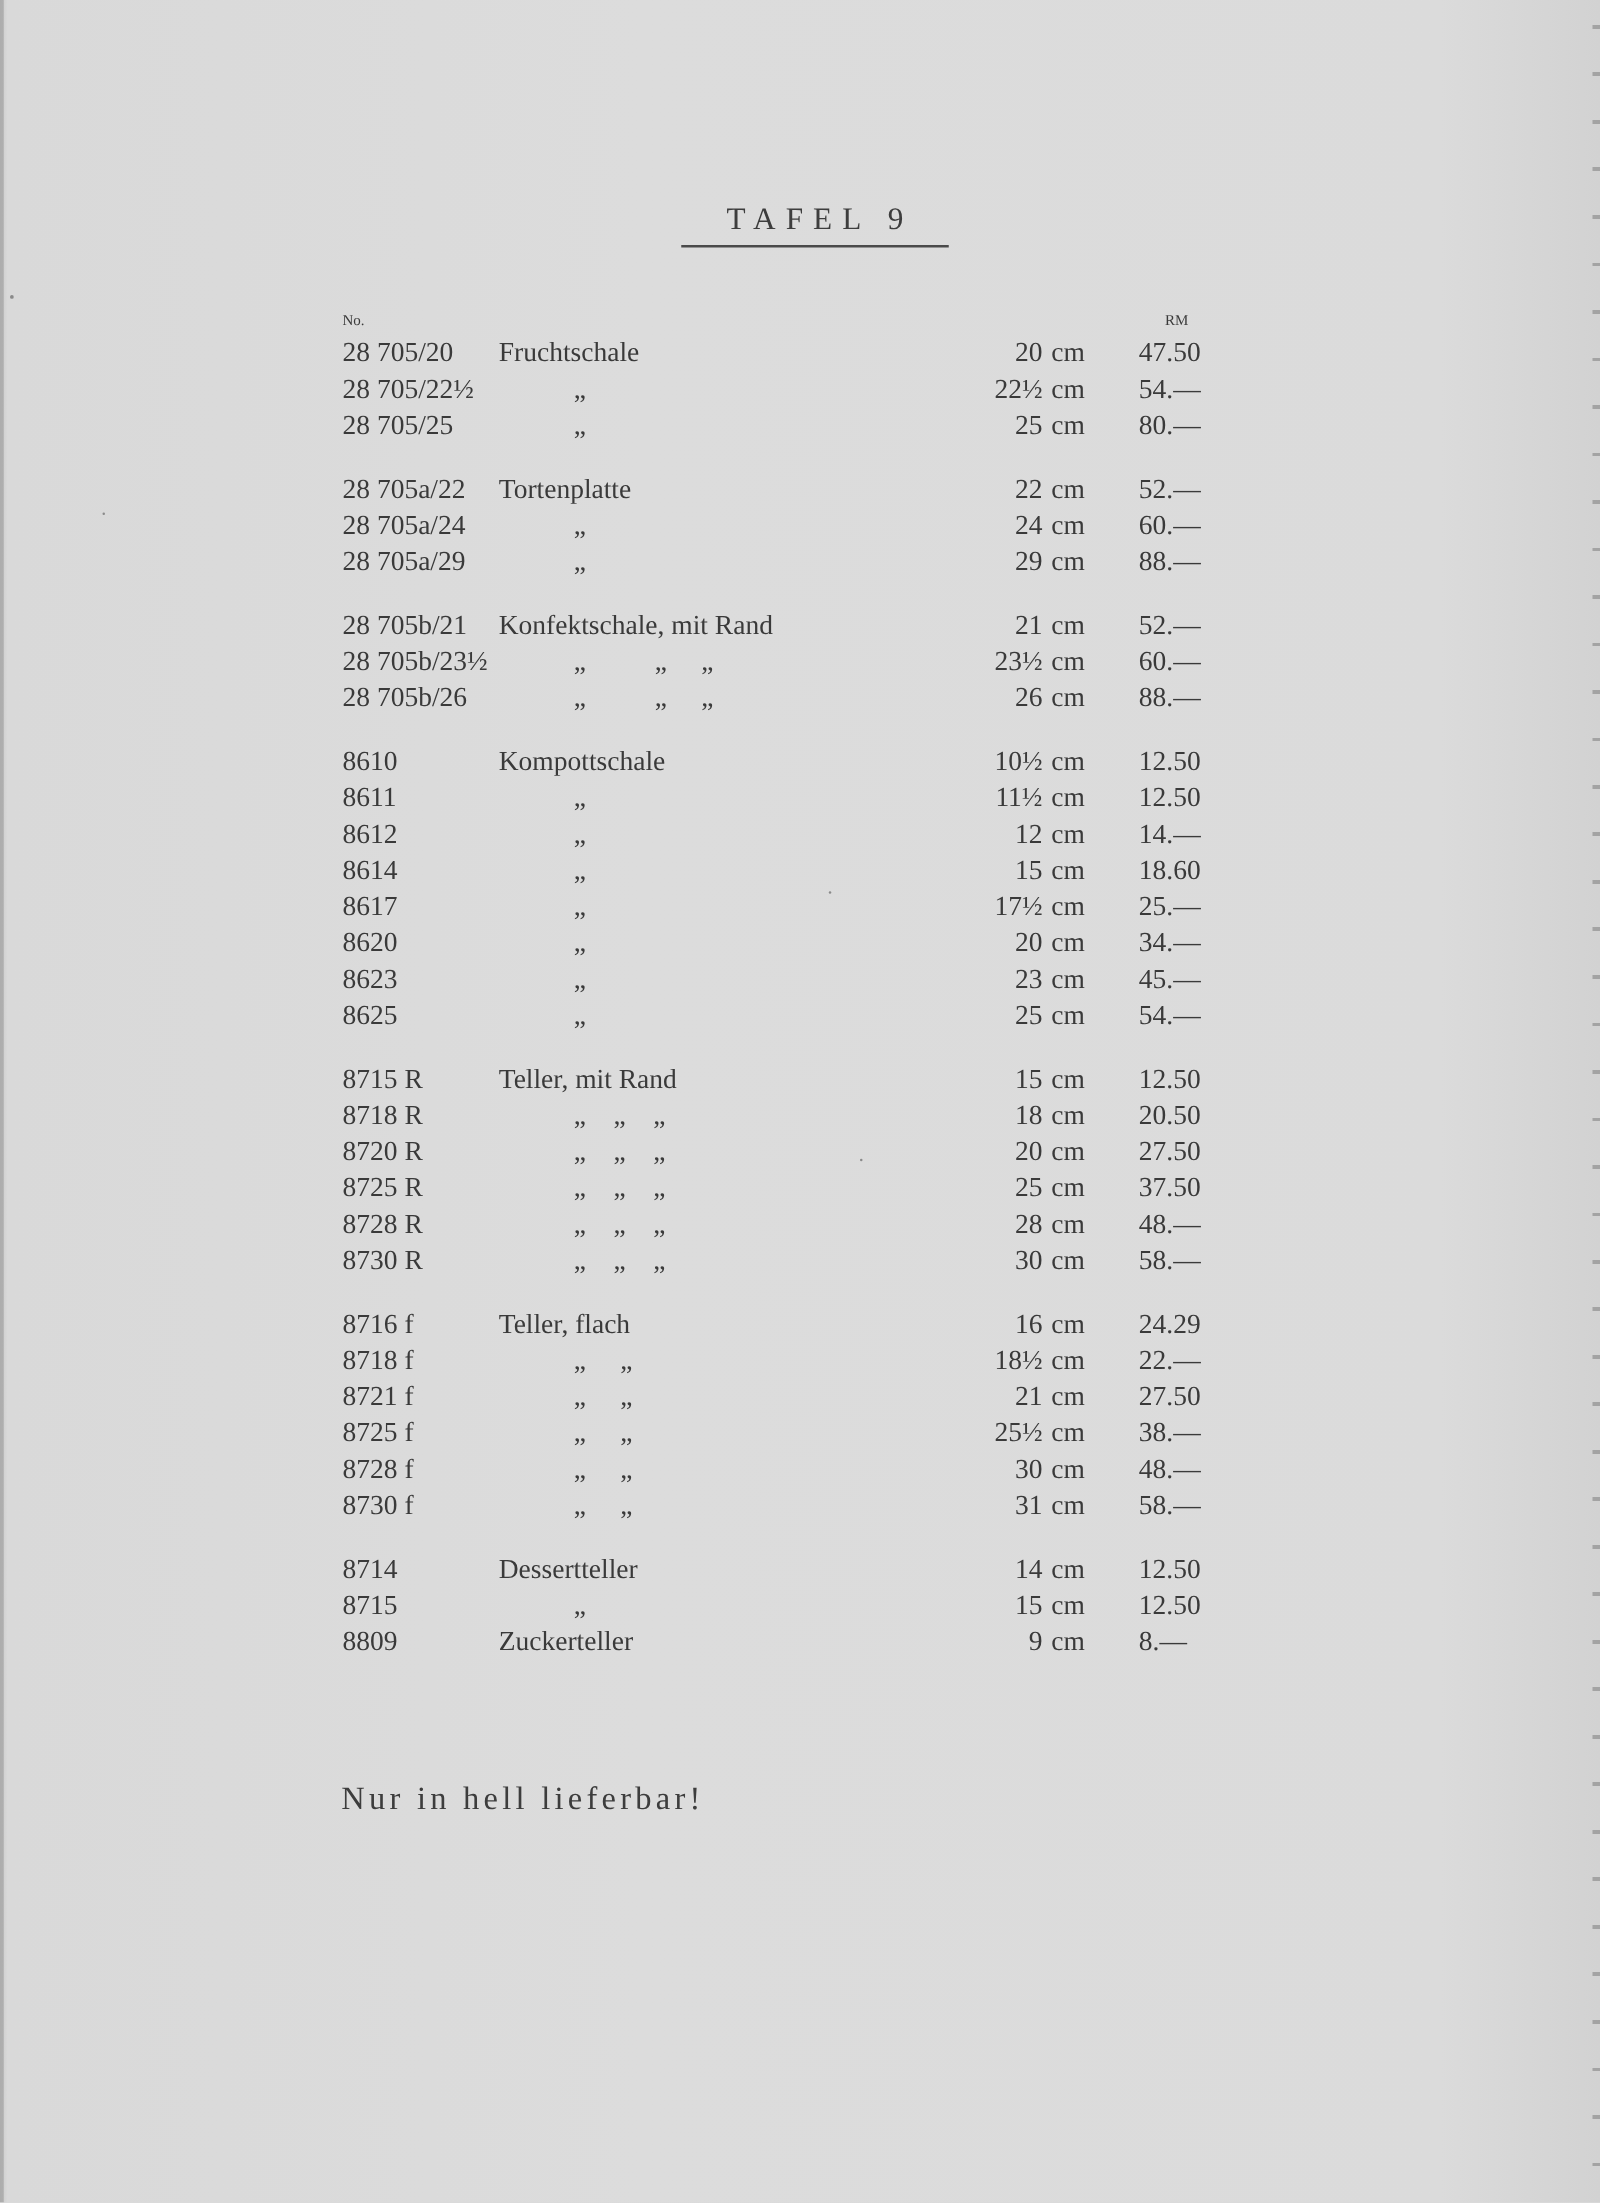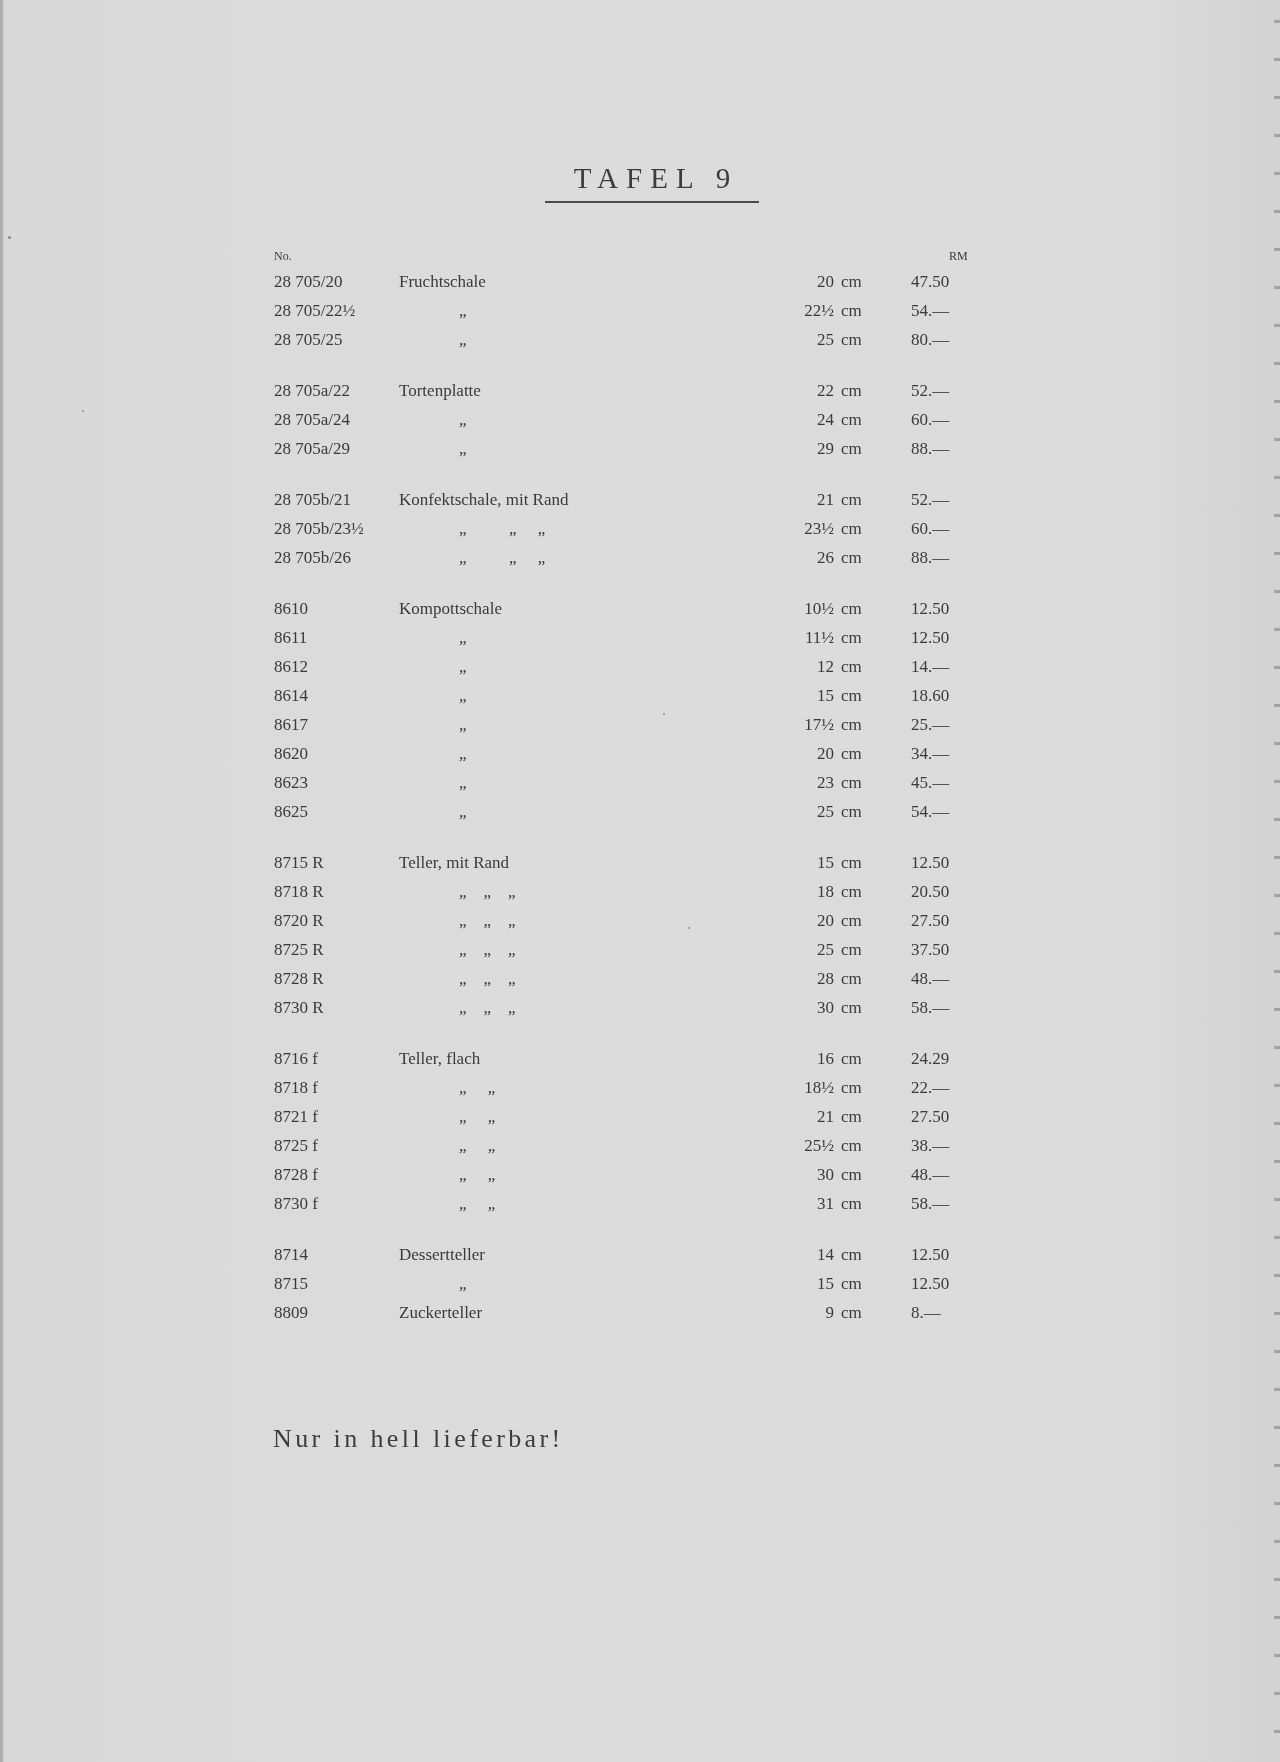--- a/index.html
+++ b/index.html
@@ -36,56 +36,56 @@
       opacity: 0.7;
     }
     .title-wrap {
       position: absolute;
       left: 545px;
       top: 162px;
       width: 214px;
       text-align: center;
     }
     .title {
-      font-size: 29px;
+      font-size: 25px;
       letter-spacing: 8px;
       color: #3d3d3d;
       padding-left: 8px;
     }
     .title-rule {
       margin-top: 6px;
       height: 2px;
       background: #4a4a4a;
     }
     .table {
       position: absolute;
       left: 274px;
       top: 245px;
       width: 740px;
     }
     .row {
       position: relative;
       height: 29px;
-      font-size: 17px;
+      font-size: 22px;
       line-height: 29px;
       white-space: nowrap;
     }
     .row.header {
       font-size: 12px;
       height: 22px;
       line-height: 22px;
     }
     .gap { height: 22px; }
     .c-no { position: absolute; left: 0; }
     .c-desc { position: absolute; left: 125px; }
     .c-size { position: absolute; left: 530px; width: 0; }
     .c-size .num { position: absolute; right: -30px; text-align: center; }
     .c-size .unit { position: absolute; left: 37px; }
     .c-price { position: absolute; left: 637px; }
-    .c-price.rm { left: 675px; }
+    .c-price.rm { left: 658px; }
     .ditto { letter-spacing: 0; }
     .note {
       position: absolute;
       left: 273px;
       top: 1424px;
       font-size: 26px;
       letter-spacing: 3.4px;
       color: #3d3d3d;
     }
     .speck {

